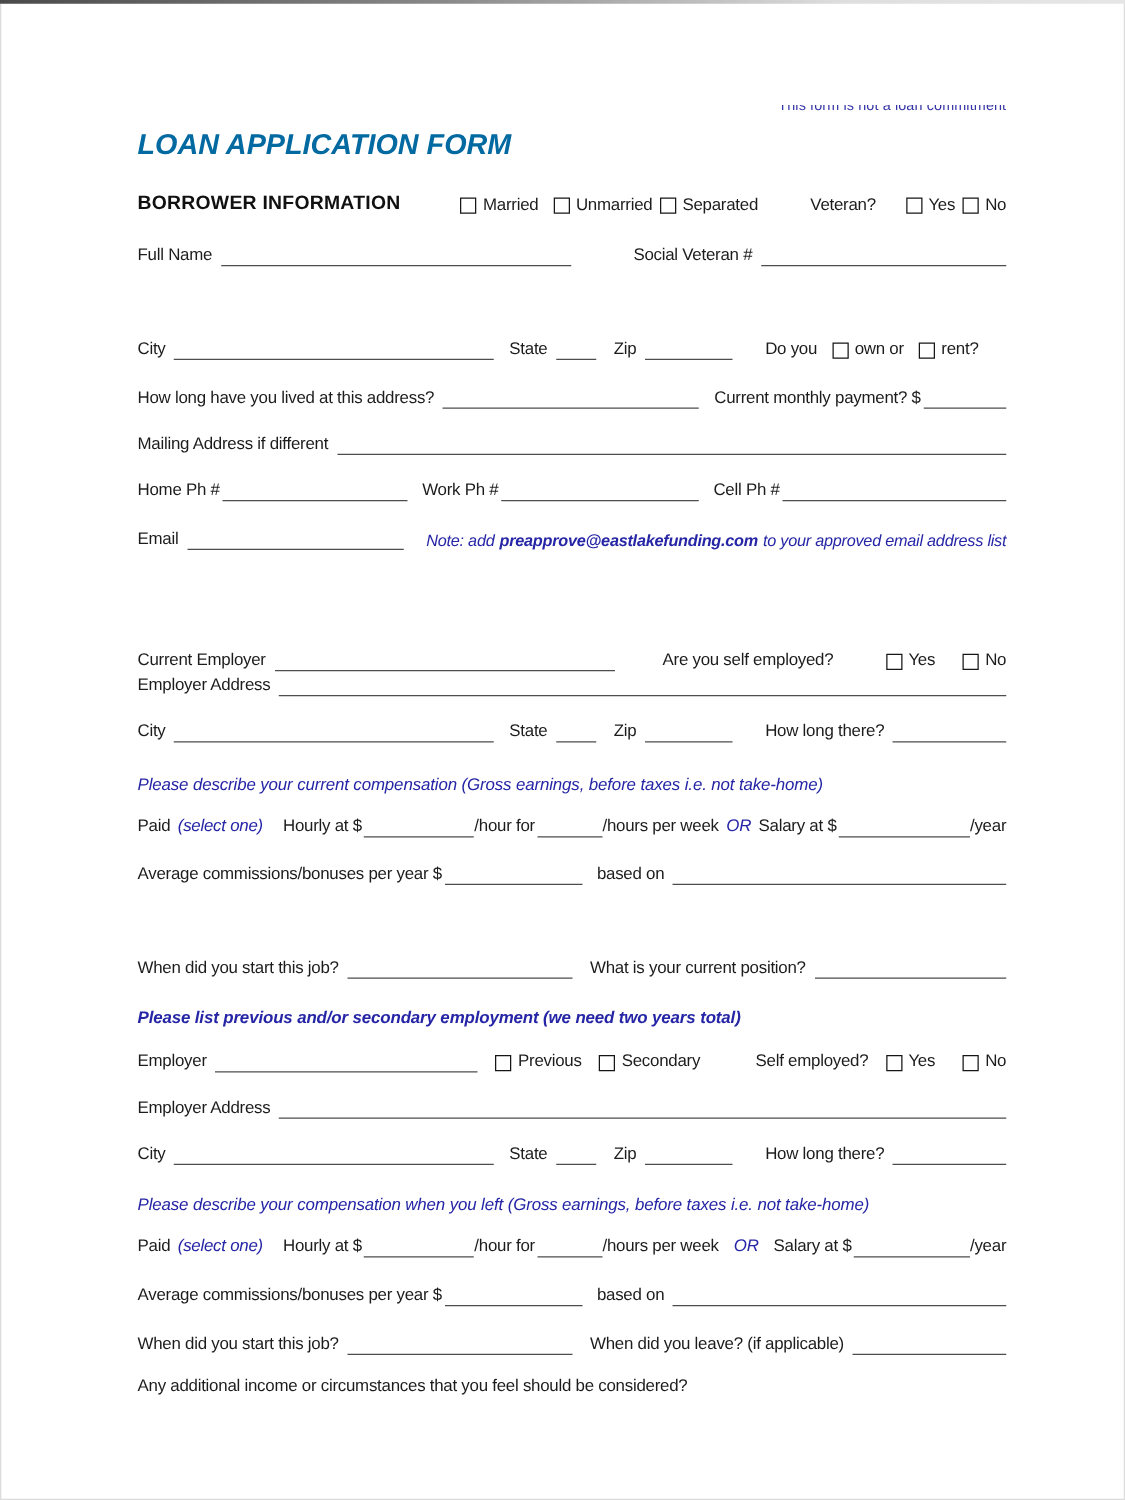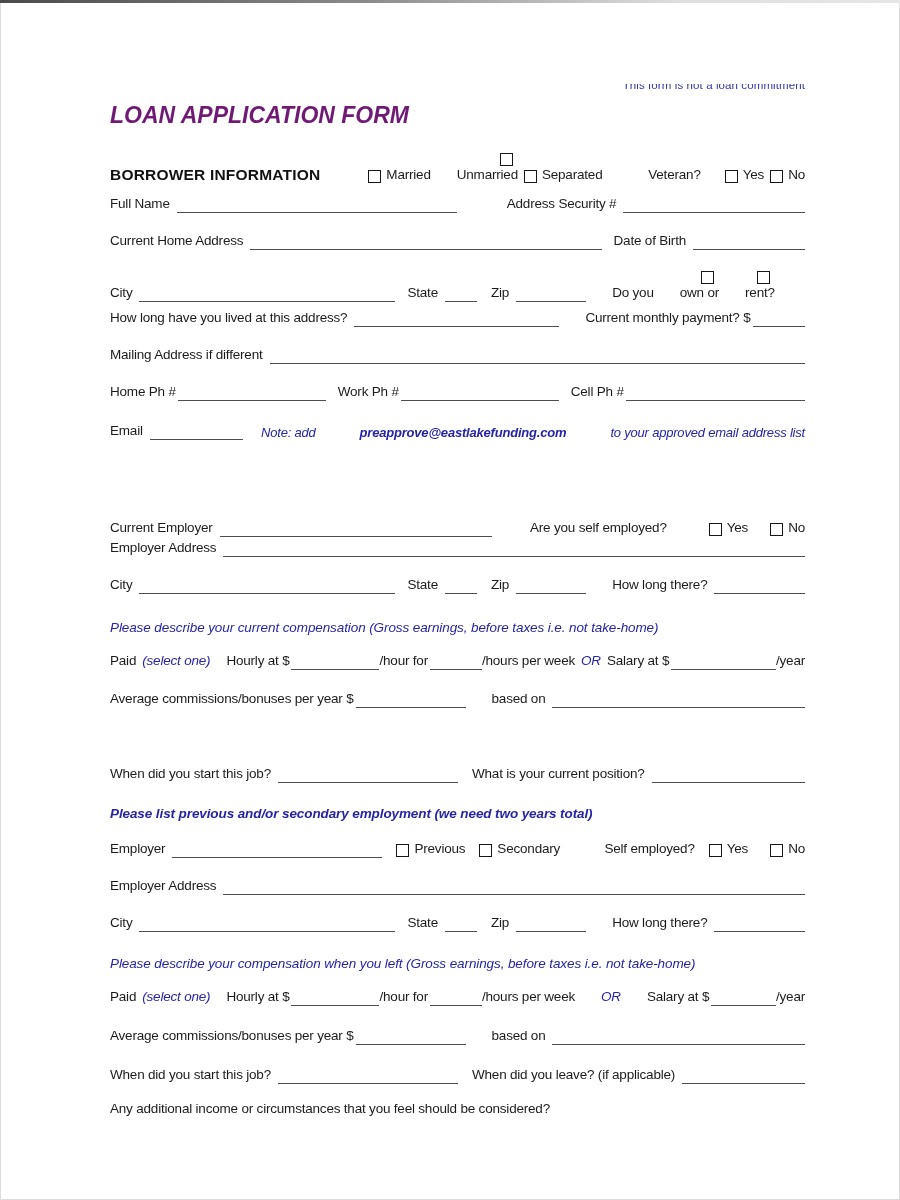--- a/index.html
+++ b/index.html
@@ -25,21 +25,21 @@
     height: 13px; overflow: hidden;
   }
   .notice-clip span {
     display: block; margin-top: -5px;
     font-size: 11.5px; color: #3434a6; letter-spacing: 0.1px;
   }
 
   .title {
     position: absolute; left: 110px; top: 102px;
     font-size: 23px; font-weight: bold; font-style: italic;
-    color: #701a75; letter-spacing: 0px;
+    color: #0369a1; letter-spacing: 0px;
   }
 
   .row {
     position: absolute; left: 110px; width: 695px;
     display: flex; align-items: flex-end;
     font-size: 13.5px; white-space: nowrap;
   }
   .lbl { flex: 0 0 auto; line-height: 1.25; }
   .sec-heading { font-size: 15.5px; font-weight: bold; color: #111; letter-spacing: 0.2px; }
 
@@ -62,22 +62,22 @@
   .note {
     position: absolute; left: 110px;
     font-size: 13.5px; font-style: italic; color: #2525a6;
     white-space: nowrap; letter-spacing: -0.1px;
   }
   .note.bold { font-weight: bold; }
   .blue-it { color: #2525a6; font-style: italic; }
   .blue-it.bold { font-weight: bold; }
   .u { border-bottom: 1.2px solid #1c1c1c; }
 
-  .ml6 { margin-left: 6px; } .ml10 { margin-left: 26px; flex-direction: column; } .ml12 { margin-left: 12px; }
-  .ml14 { margin-left: 14px; } .ml16 { margin-left: 16px; } .ml18 { margin-left: 18px; gap: 40px; }
+  .ml6 { margin-left: 6px; } .ml10 { margin-left: 12px; } .ml12 { margin-left: 12px; }
+  .ml14 { margin-left: 14px; } .ml16 { margin-left: 16px; } .ml18 { margin-left: 18px; }
   .ml24 { margin-left: 24px; } .ml26 { margin-left: 26px; } .ml48 { margin-left: 48px; justify-content: flex-end; }
   .mla { margin-left: auto; }
 
   .emailnote { display: flex; font-size: 13px; align-items: flex-end; }
   .emailnote .part { margin-left: 4px; }
 </style>
 </head>
 <body>
 
 <div class="page">
@@ -110,30 +110,24 @@
     </span>
     <span class="cbgroup ml6">
       <span class="cb"></span>
       <span class="lbl">No</span>
     </span>
   </div>
 
   <div class="row" style="top:196px">
     <span class="lbl">Full Name</span>
     <span class="line" style="width:280px"></span>
-    <span class="lbl" style="margin-left:50px">Address Security #</span>
-    <span class="line fill"></span>
-  </div>
-
-  <div class="row" style="top:233px">
-    <span class="lbl">Current Home Address</span>
-    <span class="line fill"></span>
-    <span class="lbl ml12">Date of Birth</span>
-    <span class="line" style="width:112px"></span>
-  </div>
+    <span class="lbl" style="margin-left:50px">Social Veteran #</span>
+    <span class="line fill"></span>
+  </div>
+
 
   <div class="row" style="top:271px">
     <span class="lbl">City</span>
     <span class="line" style="width:256px"></span>
     <span class="lbl ml12">State</span>
     <span class="line" style="width:32px"></span>
     <span class="lbl ml14">Zip</span>
     <span class="line" style="width:70px"></span>
     <span class="lbl ml26">Do you</span>
     <span class="cbgroup ml10">

